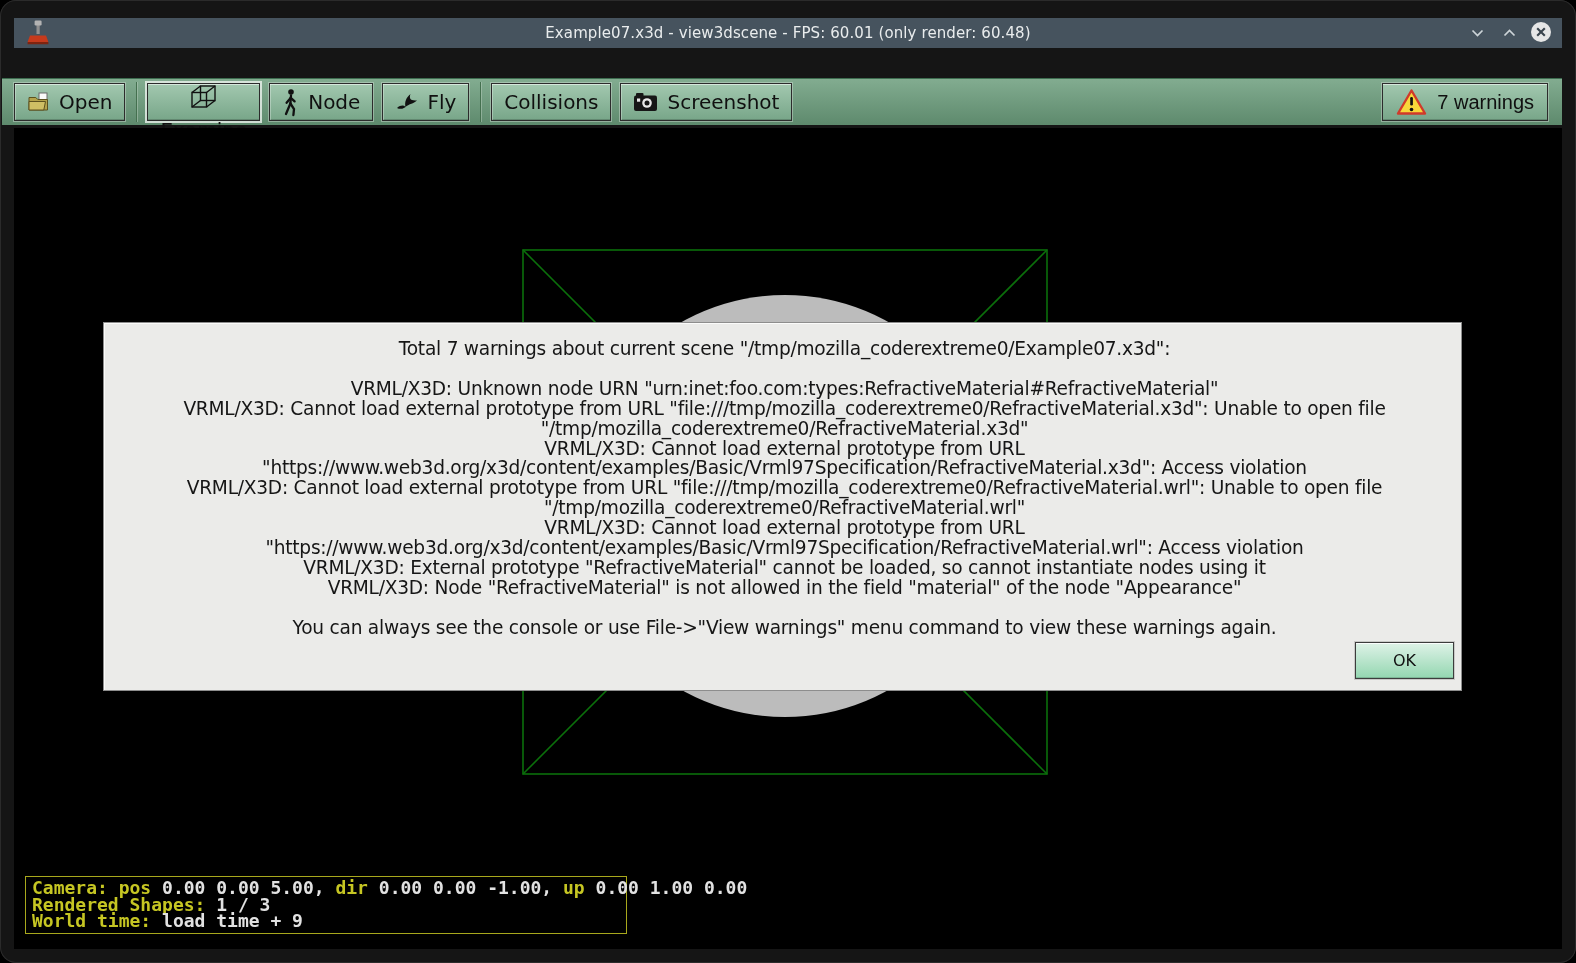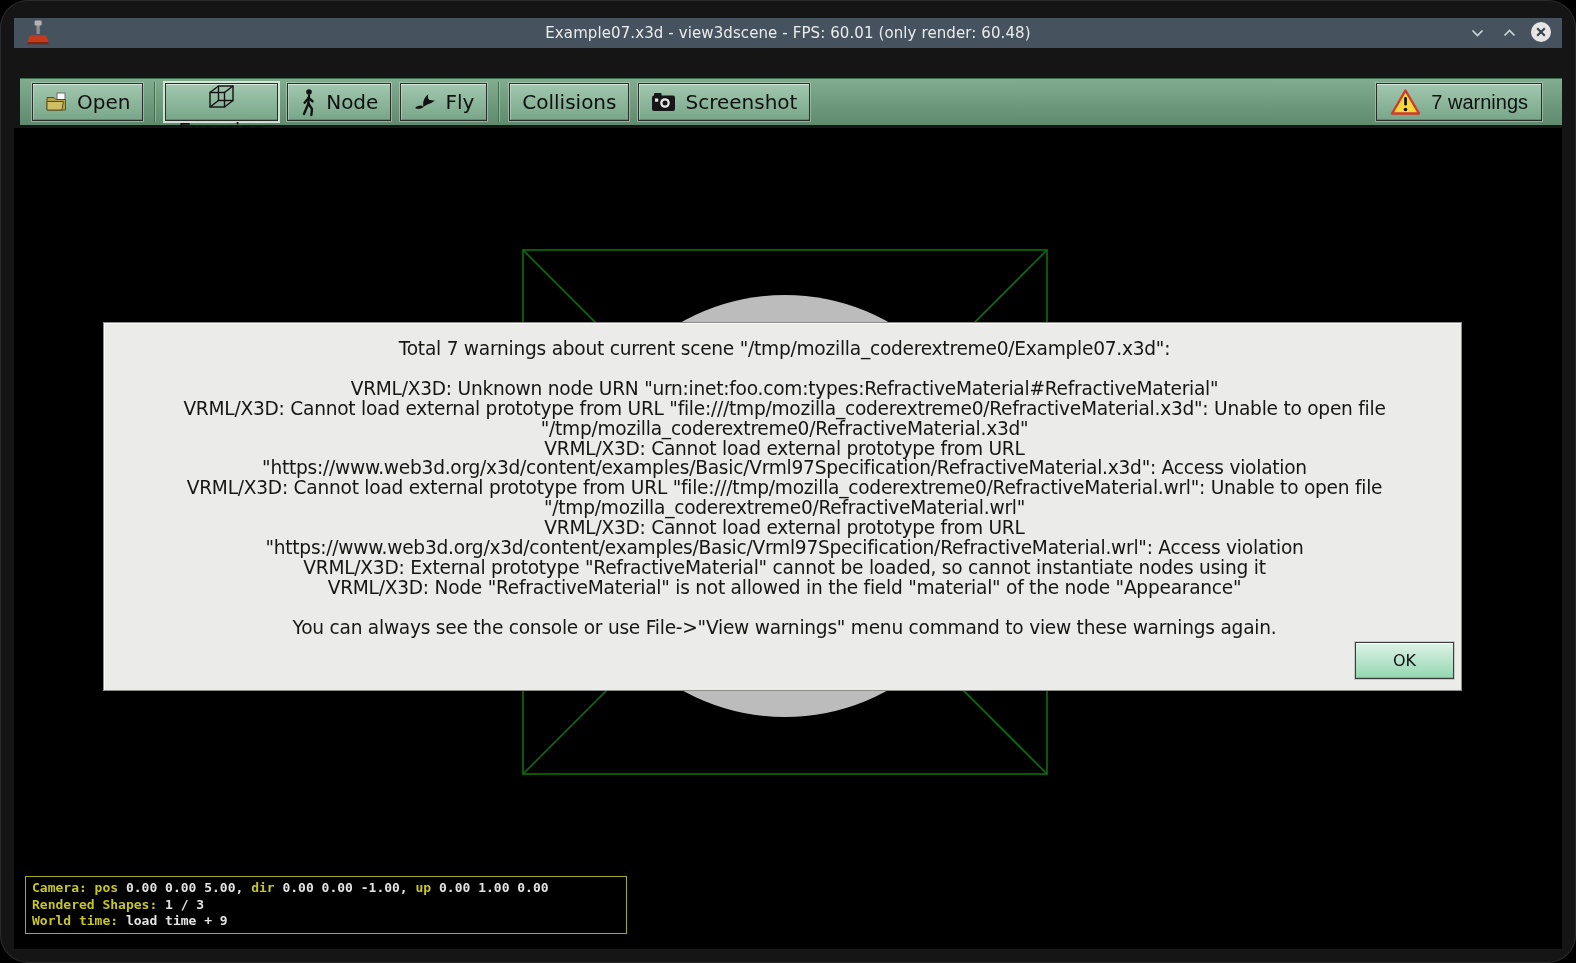--- a/index.html
+++ b/index.html
@@ -1,68 +1,68 @@
 <!DOCTYPE html>
 <html><head>
 <meta charset="utf-8">
 <style>
   html,body{margin:0;padding:0;background:#000;width:1576px;height:963px;overflow:hidden;
             font-family:"DejaVu Sans",sans-serif;}
-  .window{position:absolute;inset:0;background:#151515;border-radius:28px;overflow:hidden;
+  .window{position:absolute;inset:0;background:#151515;border-radius:16px;overflow:hidden;
           box-shadow:inset 0 0 0 1px #2b2b2b;}
   
   .titlebar{position:absolute;left:14px;right:14px;top:18px;height:30px;background:#46535e;
             display:flex;align-items:center;}
   .app-icon{position:absolute;left:12px;top:1px;width:24px;height:26px;}
   .title-text{position:absolute;left:0;right:0;text-align:center;color:#e9eced;font-size:15px;
               letter-spacing:0.1px;}
   .win-controls{position:absolute;right:8px;top:0;height:30px;display:flex;align-items:center;gap:6px;}
   .win-btn{background:none;border:none;padding:2px;width:26px;height:26px;display:flex;
            align-items:center;justify-content:center;cursor:default;}
   
   .menubar{position:absolute;left:14px;right:14px;top:48px;height:30px;background:#e9ebea;
            display:flex;align-items:center;padding-left:16px;box-sizing:border-box;}
   .menu-item{color:#6e6e6e;font-size:15px;padding:0 13px;line-height:30px;}
   
-  .toolbar{position:absolute;left:20px;right:14px;top:78px;height:47px;
+  .toolbar{position:absolute;left:2px;right:14px;top:78px;height:47px;
            background:linear-gradient(#82ac90,#5e8a6d);display:flex;align-items:center;
            box-sizing:border-box;padding:0 6px 0 12px;border-top:1px solid #3e6e50;}
   .tb-btn{height:38px;display:flex;align-items:center;gap:9px;padding:0 12px;
           font-family:"DejaVu Sans",sans-serif;font-size:20px;color:#101010;
           background:linear-gradient(#a2c8af,#78a689);border:1px solid #2c2c2c;
           box-shadow:0 0 0 1px rgba(210,222,212,.45), inset 0 1px 0 rgba(255,255,255,.55),
                      inset 1px 0 0 rgba(255,255,255,.3), inset 0 -1px 0 rgba(0,0,0,.18);
           margin-right:9px;cursor:default;}
   .tb-btn.selected{box-shadow:0 0 0 2px rgba(236,242,237,.8), inset 0 1px 0 rgba(255,255,255,.55),
                      inset 0 -1px 0 rgba(0,0,0,.18);flex-direction:column;}
   .tb-ico{display:flex;align-items:center;}
   .tb-sep{width:1px;height:40px;background:#44704f;box-shadow:1px 0 0 rgba(190,210,195,.45);
           margin:0 10px 0 2px;}
   .tb-spacer{flex:1;}
   .warn-btn{height:38px;display:flex;align-items:center;gap:10px;padding:0 13px;font-size:20px;
           color:#101010;background:linear-gradient(#a2c8af,#78a689);border:1px solid #2c2c2c;
           box-shadow:0 0 0 1px rgba(210,222,212,.45), inset 0 1px 0 rgba(255,255,255,.55),
-                     inset 0 -1px 0 rgba(0,0,0,.18);cursor:default;margin-right:14px;}
+                     inset 0 -1px 0 rgba(0,0,0,.18);cursor:default;margin-right:8px;}
   
   .viewport{position:absolute;left:14px;right:14px;top:128px;bottom:14px;background:#000;}
   .scene-svg{position:absolute;inset:0;}
   
   .dialog{position:absolute;left:89px;top:194px;width:1359px;height:369px;background:#ebebe9;
           border:1px solid #8d8d8d;box-sizing:border-box;box-shadow:inset 1px 1px 0 #fbfbfa;}
   .dialog-text{position:absolute;left:10px;top:16px;right:6px;color:#161616;font-size:18.6px;
                line-height:19.9px;letter-spacing:-0.25px;white-space:pre;text-align:center;}
   .ok-btn{position:absolute;right:7px;bottom:11px;width:99px;height:37px;
           background:linear-gradient(#def2e7,#94d7b1);border:1px solid #3c3c3c;
           box-shadow:0 0 0 1px #c9c9c7, inset 0 1px 0 rgba(255,255,255,.85),
                      inset 0 -1px 0 rgba(0,0,0,.15);
           font-family:"DejaVu Sans",sans-serif;font-size:16px;color:#101010;cursor:default;}
   
   .status-box{position:absolute;left:11px;top:748px;width:602px;height:58px;box-sizing:border-box;
               border:1px solid #a8a81c;background:rgba(0,0,0,.55);padding:3px 6px;
-              font-family:"DejaVu Sans Mono",monospace;font-weight:bold;font-size:13px;}
+              font-family:"DejaVu Sans Mono",monospace;font-weight:bold;font-size:18px;}
   .st-line{white-space:pre;line-height:16.5px;}
   .st-label{color:#c6c623;}
   .st-value{color:#e2e2e2;}
 </style>
 </head>
 <body>
 
 <div class="window">
 
   <div class="titlebar">

